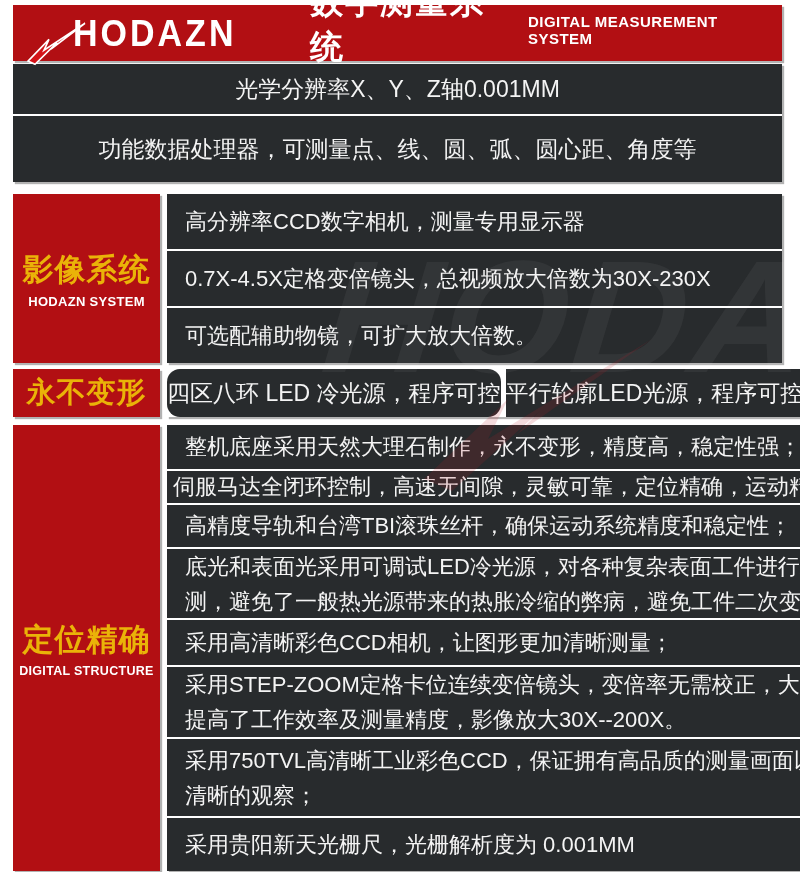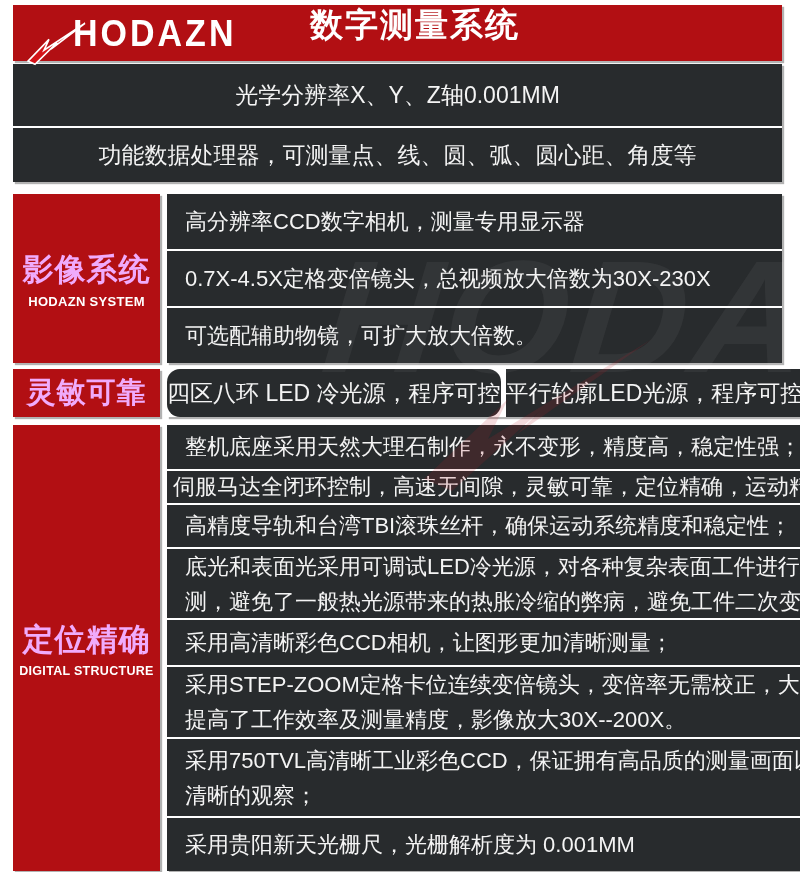--- a/index.html
+++ b/index.html
@@ -43,21 +43,21 @@
     font-size:23px; white-space:nowrap;
   }
 
   
   .section { display:flex; gap:7px; }
   .label-col {
     width:147px; flex:0 0 147px; background:#b20f13;
     box-shadow:2px 2px 1px rgba(0,0,0,0.3);
     display:flex; flex-direction:column; align-items:center; justify-content:center;
   }
-  .label-cn { font-size:31px; font-weight:bold; color:#f0abfc; letter-spacing:1px; }
+  .label-cn { font-size:31px; font-weight:bold; color:#eab308; letter-spacing:1px; }
   .label-en { font-size:13px; font-weight:bold; color:#fff; margin-top:3px; letter-spacing:0.3px; }
   .content-col {
     flex:1; background:#ffffff;
     box-shadow:2px 2px 1px rgba(0,0,0,0.3);
     display:flex; flex-direction:column; gap:2px;
   }
   .row {
     background:#282b2d; display:flex; align-items:center;
     padding-left:18px; padding-right:22px;
     font-size:22px; white-space:nowrap;
@@ -65,21 +65,21 @@
   .row.pre { white-space:pre; line-height:35px; }
   .cells { flex:1; background:#fff; display:flex; gap:5px; box-shadow:2px 2px 1px rgba(0,0,0,0.3); }
   .cell {
     background:#282b2d; display:flex; align-items:center; justify-content:center;
     font-size:23px; white-space:nowrap;
   }
   .cell-1 { flex:0 0 320px;border-radius:13px; }
   .cell-2 { flex:1; }
 
   
-  .h50{height:62px}.h54{height:54px}.h55{height:55px}.h48{height:48px}
+  .h50{height:50px}.h54{height:66px}.h55{height:55px}.h48{height:48px}
   .h44{height:44px}.h32{height:32px}.h42{height:42px}.h69{height:69px}
   .h45{height:45px}.h70{height:70px}.h77{height:77px}.h53{height:53px}
 
   
   .mt12{margin-top:12px}.mt6{margin-top:6px}.mt8{margin-top:8px}
 
   
   .watermark-layer { position:absolute; left:0; top:0; width:800px; height:872px; pointer-events:none; z-index:5; }
   .watermark-text {
     position:absolute; left:325px; top:225px;
@@ -95,20 +95,21 @@
 
   <div class="header-bar">
     <div class="logo">
       <svg class="logo-arrow" width="60" height="42" viewBox="0 0 60 42">
         <polygon points="1,37 22,17 17,27 58,2 24,26 30,20 8,40" fill="#d41318" stroke="#ffffff" stroke-width="1.6"></polygon>
       </svg>
       <span>HODAZN</span>
     </div>
     <div class="title-group">
       <span class="title-cn">数字测量系统</span>
+      <span class="title-en">DIGITAL MEASUREMENT SYSTEM</span>
     </div>
   </div>
 
   <div class="spec-block">
     <div class="spec-row h50">光学分辨率X、Y、Z轴0.001MM</div>
     <div class="spec-row h54">功能数据处理器，可测量点、线、圆、弧、圆心距、角度等</div>
   </div>
 
   <div class="section mt12">
     <div class="label-col">
@@ -117,21 +118,21 @@
     </div>
     <div class="content-col">
       <div class="row h55">高分辨率CCD数字相机，测量专用显示器</div>
       <div class="row h55">0.7X-4.5X定格变倍镜头，总视频放大倍数为30X-230X</div>
       <div class="row h55">可选配辅助物镜，可扩大放大倍数。</div>
     </div>
   </div>
 
   <div class="section mt6">
     <div class="label-col h48">
-      <div class="label-cn" style="font-size:29px">灵敏可靠</div>
+      <div class="label-cn" style="font-size:29px">永不变形</div>
     </div>
     <div class="cells">
       <div class="cell cell-1 h48">四区八环 LED 冷光源，程序可控</div>
       <div class="cell cell-2 h48">平行轮廓LED光源，程序可控</div>
     </div>
   </div>
 
   <div class="section mt8">
     <div class="label-col">
       <div class="label-cn">定位精确</div>

